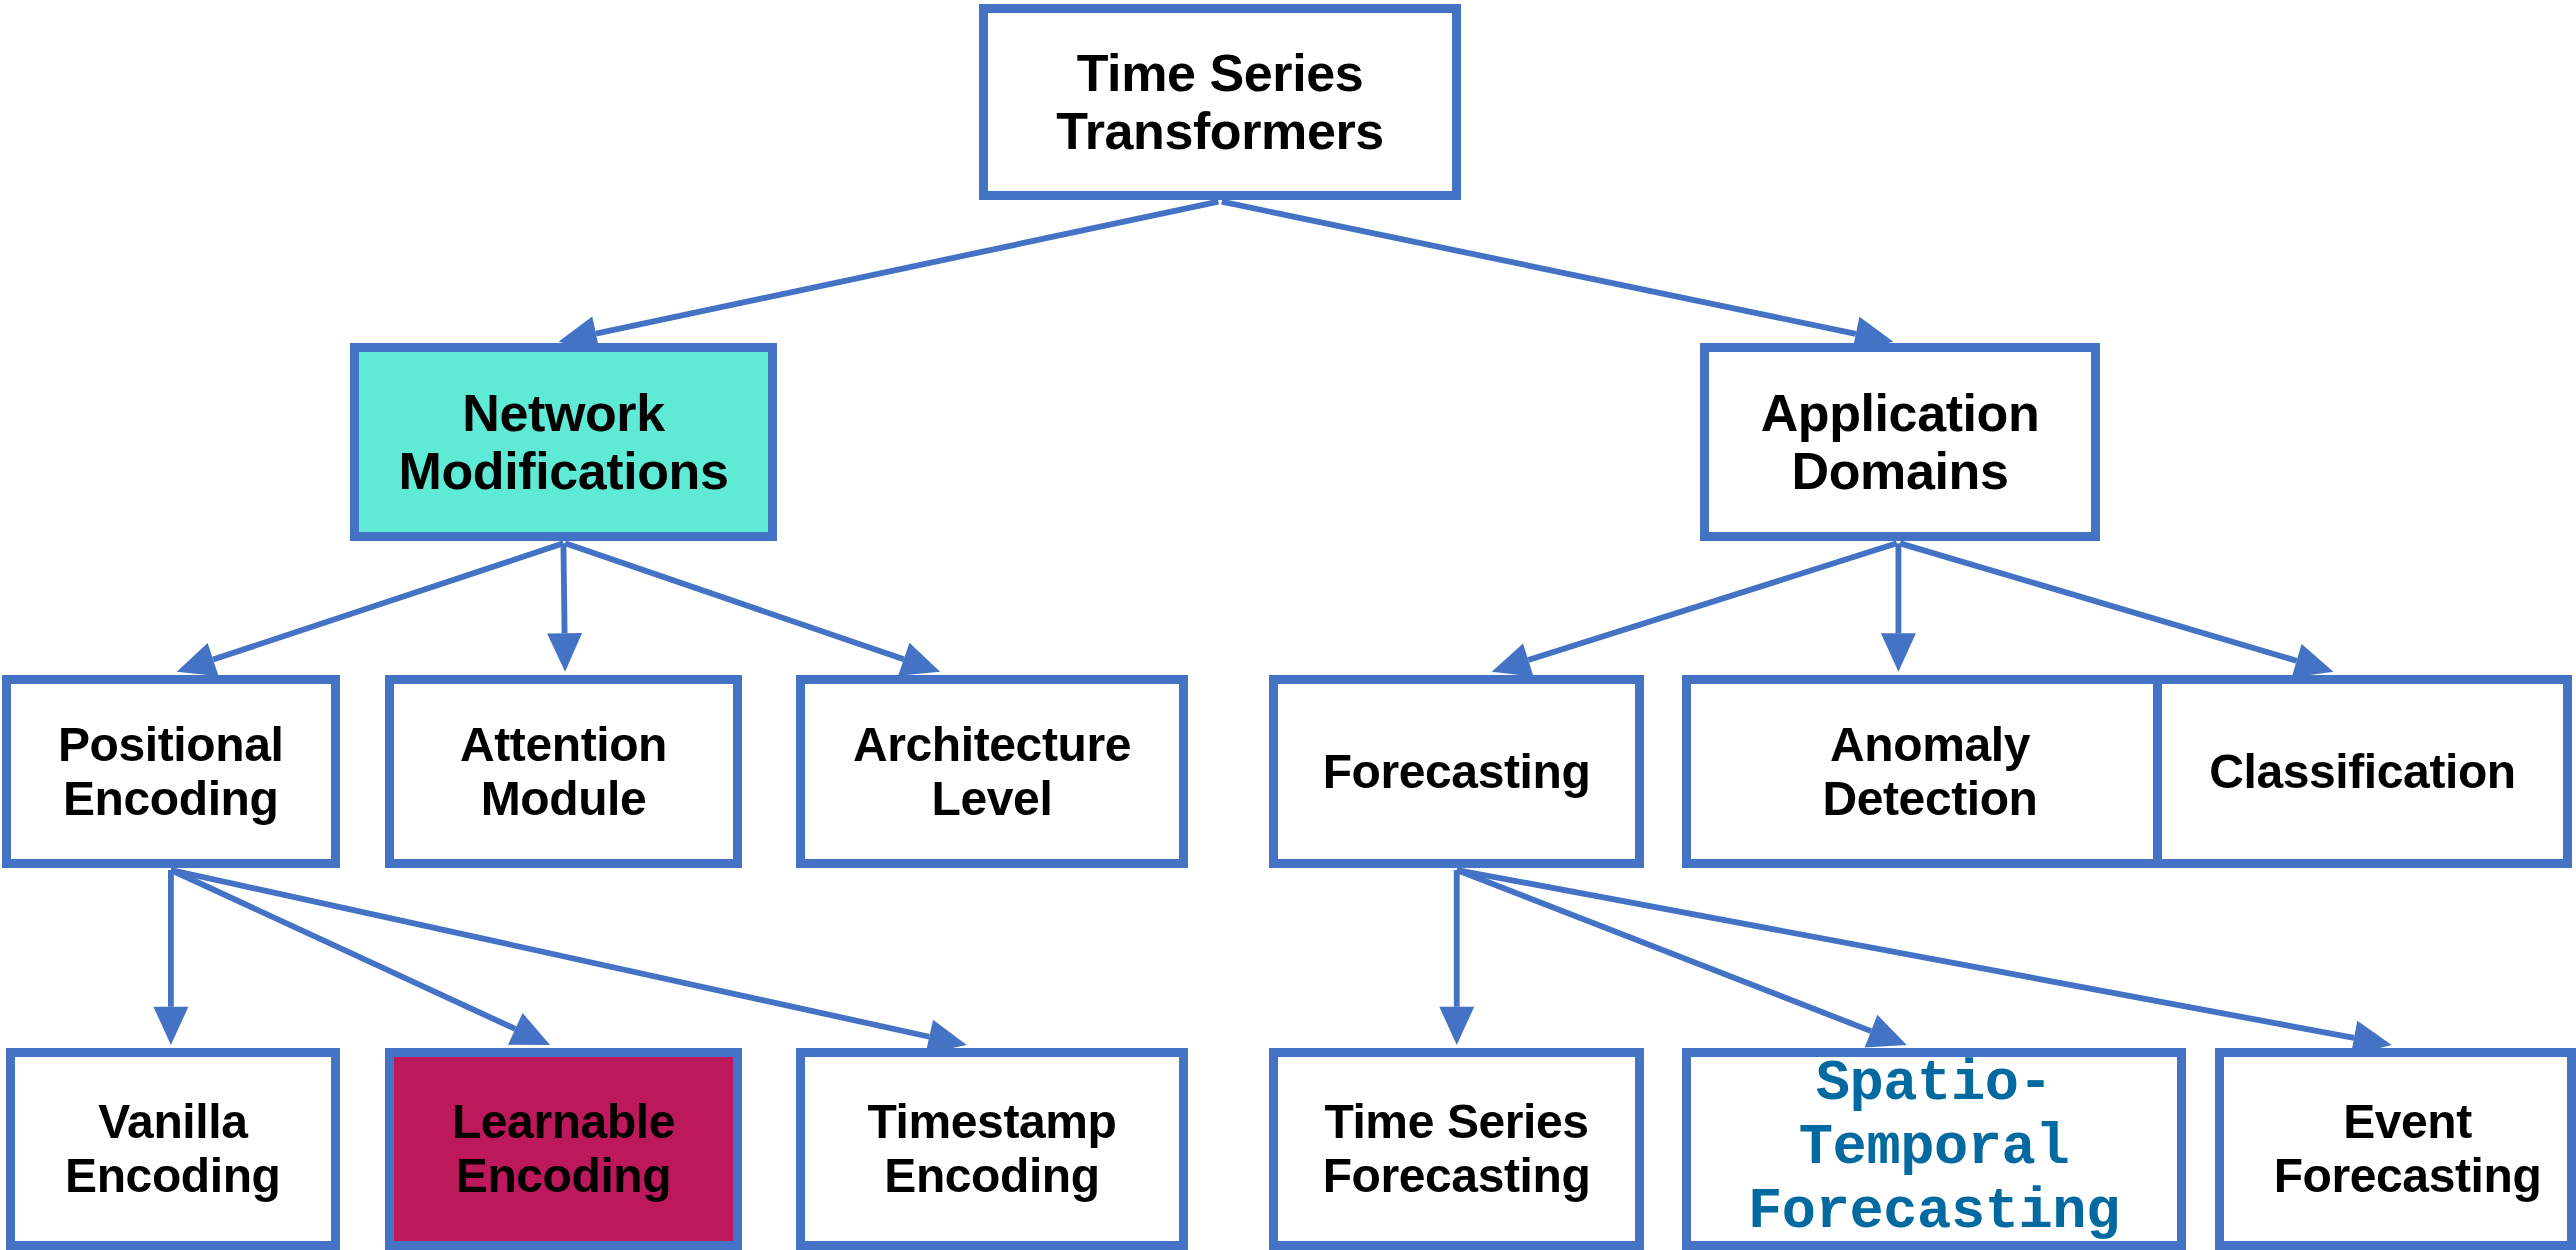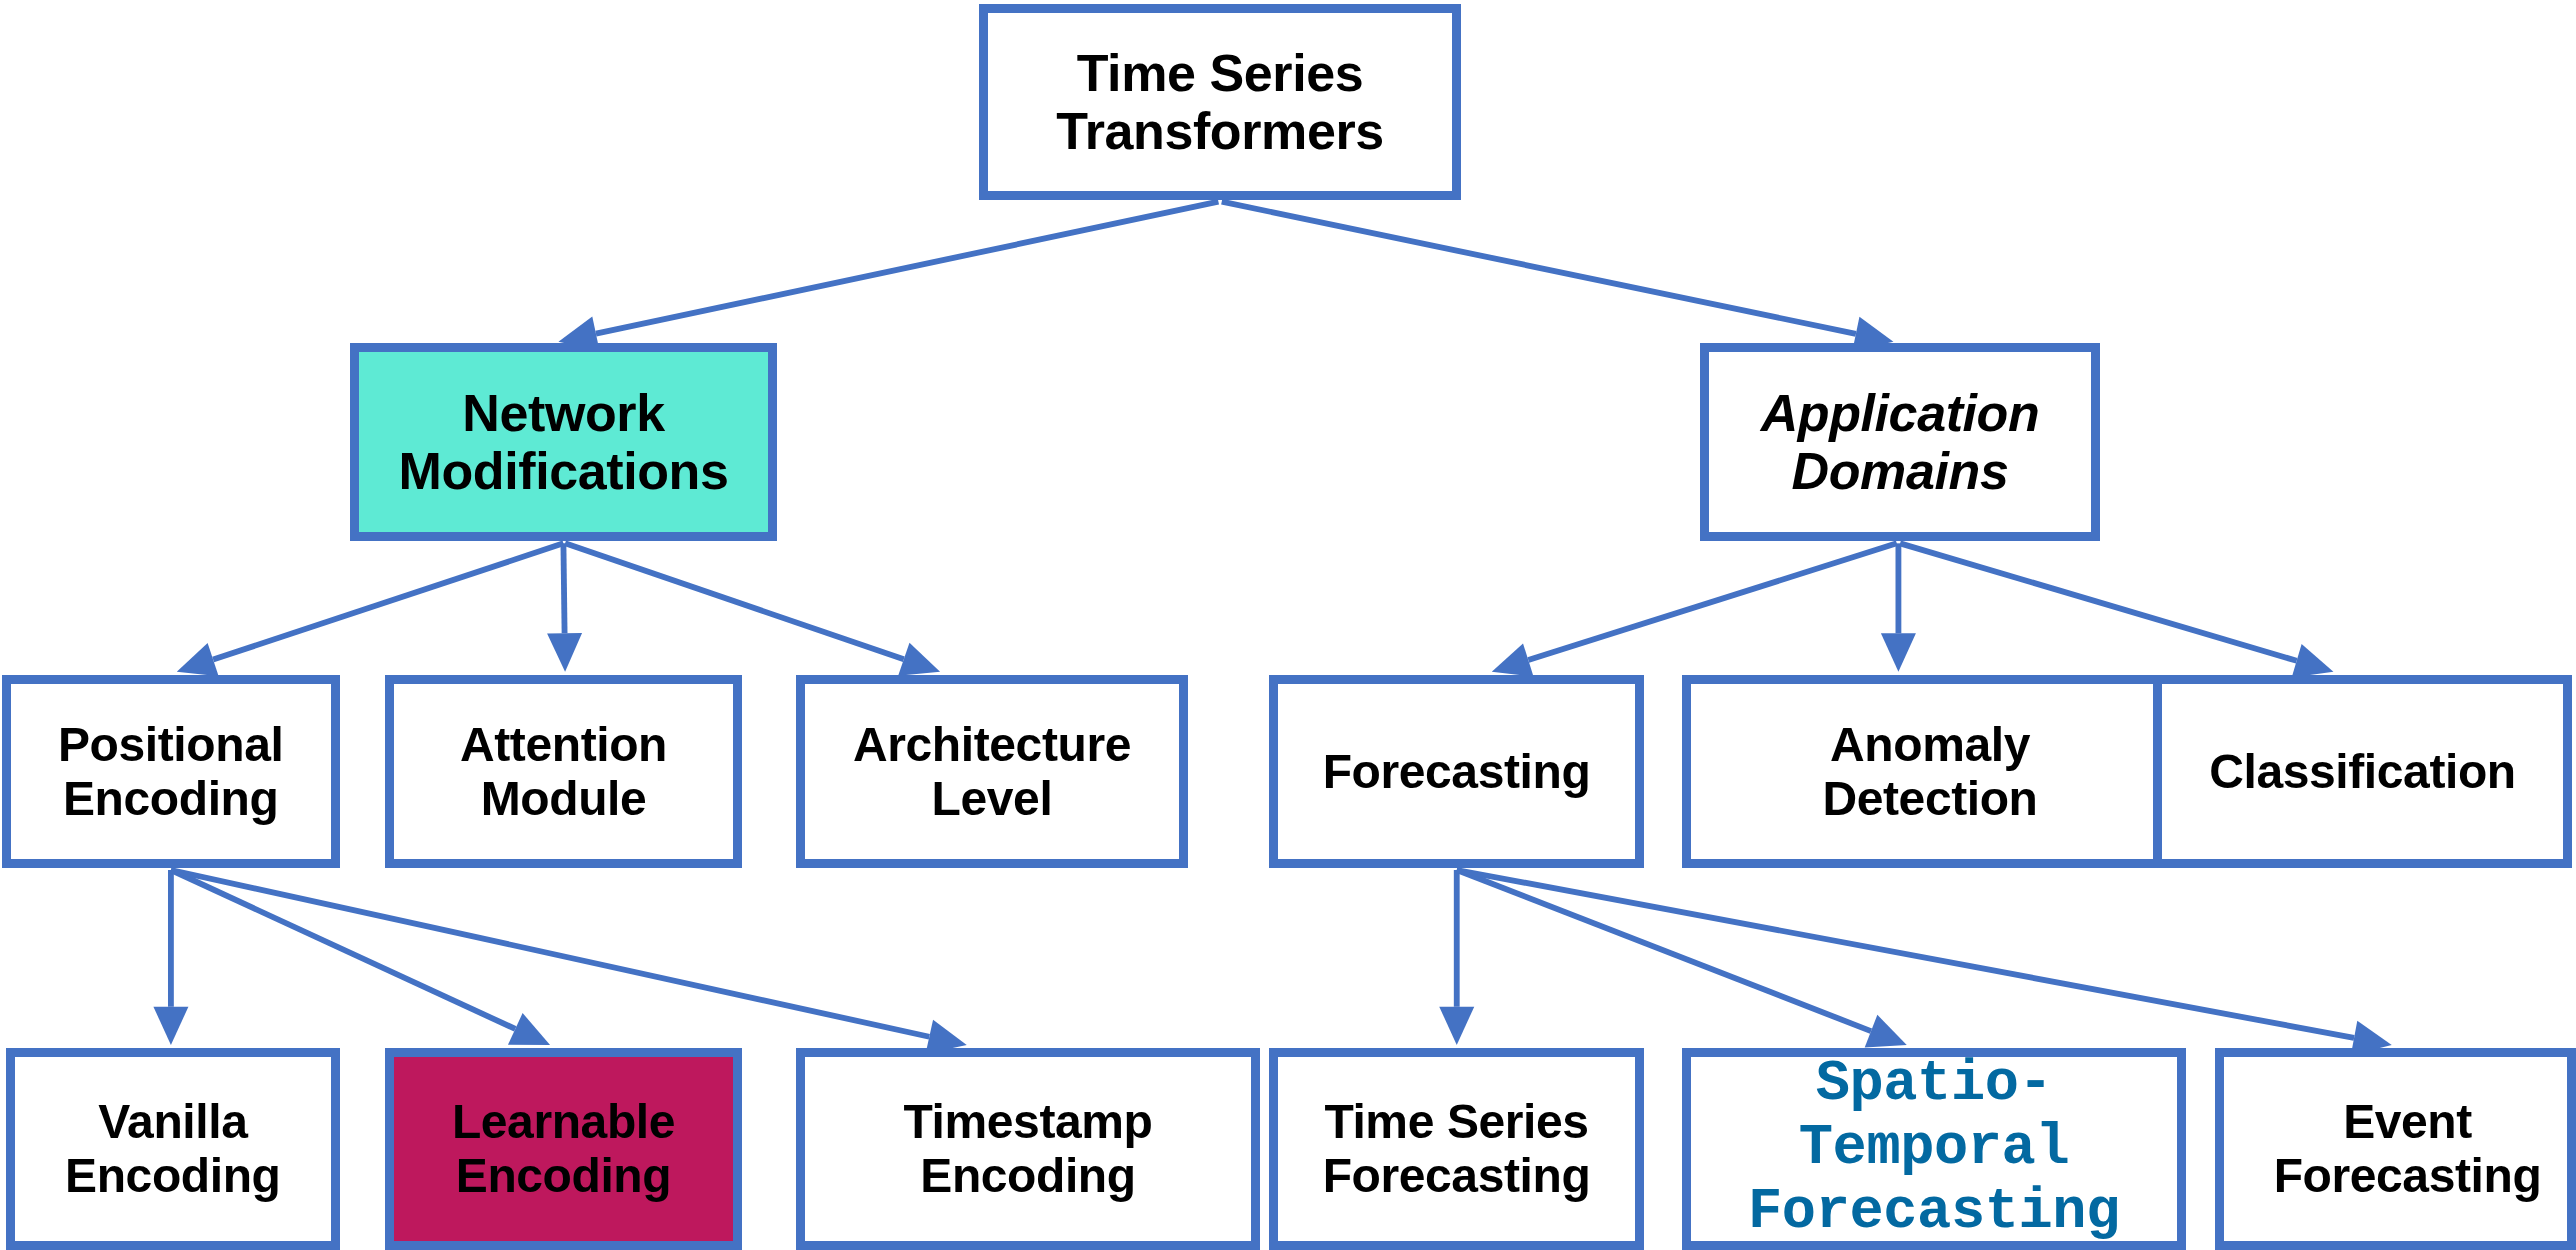--- a/index.html
+++ b/index.html
@@ -106,21 +106,21 @@
     </svg>
 
 <div class="node" style="left: 979px; top: 4.2px; width: 482px; height: 196px; border: 9.2px solid rgb(68, 114, 196); background: rgb(255, 255, 255);">
       <div class="node-label" style="font-size: 52px; color: rgb(0, 0, 0);">Time Series
 Transformers</div>
     </div>
     <div class="node" style="left: 350px; top: 343px; width: 427px; height: 198px; border: 9.2px solid rgb(68, 114, 196); background: #5eead4;">
       <div class="node-label" style="font-size: 52px; color: rgb(0, 0, 0);">Network
 Modifications</div>
     </div>
-    <div class="node" style="left: 1700px; top: 343px; width: 400px; height: 198px; border: 9.2px solid rgb(68, 114, 196); background: rgb(255, 255, 255); font-style: italic;">
+    <div class="node" style="left: 1700px; top: 343px; width: 400px; height: 198px; border: 9.2px solid rgb(68, 114, 196); background: rgb(255, 255, 255);">
       <div class="node-label" style="font-size: 52px; color: rgb(0, 0, 0);">Application
 Domains</div>
     </div>
     <div class="node" style="left: 1.7px; top: 675px; width: 338px; height: 193px; border: 9.2px solid rgb(68, 114, 196); background: rgb(255, 255, 255);">
       <div class="node-label" style="font-size: 48px; color: rgb(0, 0, 0);">Positional
 Encoding</div>
     </div>
     <div class="node" style="left: 385px; top: 675px; width: 357px; height: 193px; border: 9.2px solid rgb(68, 114, 196); background: rgb(255, 255, 255);">
       <div class="node-label" style="font-size: 48px; color: rgb(0, 0, 0);">Attention
 Module</div>
@@ -140,21 +140,21 @@
       <div class="node-label" style="font-size: 48px; color: rgb(0, 0, 0);">Classification</div>
     </div>
     <div class="node" style="left: 5.8px; top: 1048px; width: 334px; height: 202px; border: 9.2px solid rgb(68, 114, 196); background: rgb(255, 255, 255);">
       <div class="node-label" style="font-size: 48px; color: rgb(0, 0, 0);">Vanilla
 Encoding</div>
     </div>
     <div class="node" style="left: 385px; top: 1048px; width: 357px; height: 202px; border: 9.2px solid rgb(68, 114, 196); background: #be185d;">
       <div class="node-label" style="font-size: 48px; color: rgb(0, 0, 0);">Learnable
 Encoding</div>
     </div>
-    <div class="node" style="left: 796px; top: 1048px; width: 464px; height: 202px; border: 9.2px solid rgb(68, 114, 196); background: rgb(255, 255, 255);">
+    <div class="node" style="left: 796px; top: 1048px; width: 392px; height: 202px; border: 9.2px solid rgb(68, 114, 196); background: rgb(255, 255, 255);">
       <div class="node-label" style="font-size: 48px; color: rgb(0, 0, 0);">Timestamp
 Encoding</div>
     </div>
     <div class="node" style="left: 1269px; top: 1048px; width: 375px; height: 202px; border: 9.2px solid rgb(68, 114, 196); background: rgb(255, 255, 255);">
       <div class="node-label" style="font-size: 48px; color: rgb(0, 0, 0);">Time Series
 Forecasting</div>
     </div>
     <div class="node" style="left: 1682px; top: 1048px; width: 504px; height: 202px; border: 9.2px solid rgb(68, 114, 196); background: rgb(255, 255, 255);">
       <div class="node-label" style="font-size: 57px; color: #0369a1; font-family: Liberation Mono, monospace;">Spatio-Temporal
 Forecasting</div>

